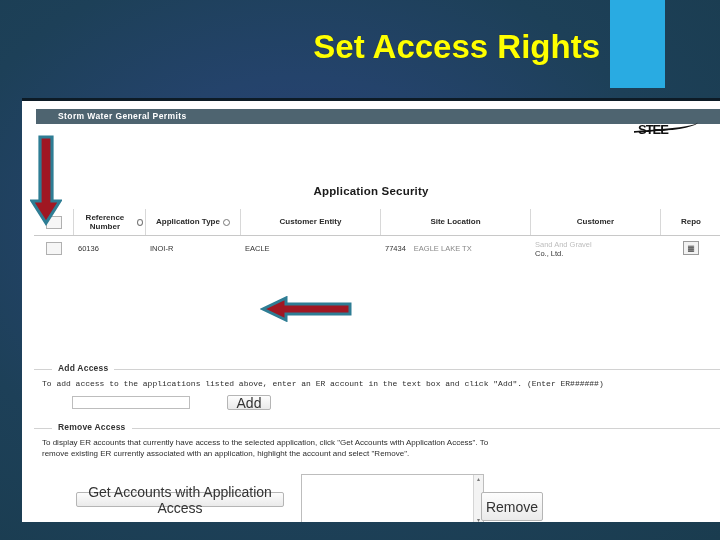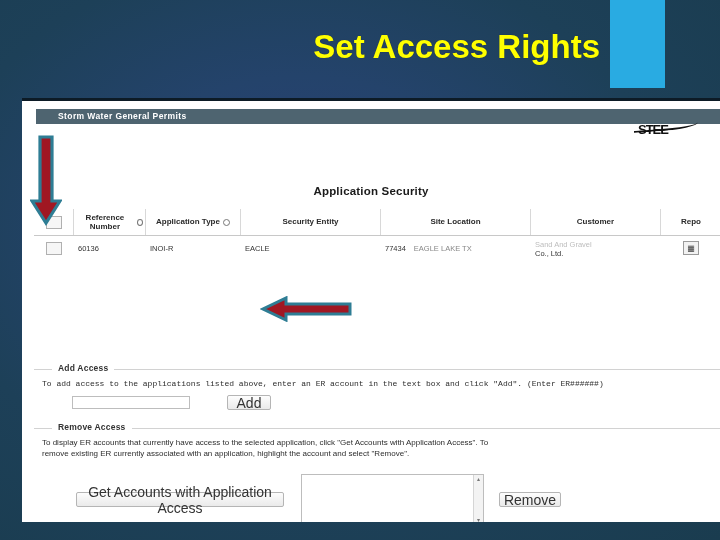--- a/index.html
+++ b/index.html
@@ -148,21 +148,21 @@
           <span class="chkbox"></span>
         </div>
         <div class="cell c-ref">
           <span>Reference Number</span>
               <span class="sortmark"></span>
         </div>
         <div class="cell c-app">
           <span>Application Type</span>
               <span class="sortmark"></span>
         </div>
-        <div class="cell c-reg">Security Entity</div>
+        <div class="cell c-reg">Customer Entity</div>
         <div class="cell c-site">Site Location</div>
         <div class="cell c-cust">Customer</div>
         <div class="cell c-rep">Repo</div>
       </div>
 
       <div class="row">
         <div class="cell c-chk" style="justify-content:center">
           <span class="chkbox"></span>
         </div>
         <div class="cell c-ref">60136</div>
@@ -196,21 +196,21 @@
 
       <div class="btn" style="position:absolute;left:42px;top:63px;width:208px;height:15px;">Get Accounts with Application Access</div>
 
       <div class="listbox" style="position:absolute;left:267px;top:45px;width:183px;height:50px;">
         <div class="sb">
           <span>▴</span>
           <span>▾</span>
         </div>
       </div>
 
-      <div class="btn" style="position:absolute;left:465px;top:63px;width:62px;height:15px;">Remove</div>
+      <div class="btn" style="position:absolute;left:447px;top:63px;width:62px;height:29px;">Remove</div>
     </div>
 
    </div>
   </div>
 
   <svg class="arrow" id="arrow-down" viewBox="0 0 32 92">
     <polygon points="10,2 22,2 22,66 30,66 16,88 2,66 10,66" fill="#a01722" stroke="#2e7d94" stroke-width="3.2" stroke-linejoin="miter"></polygon>
   </svg>
 
   <svg class="arrow" id="arrow-left" viewBox="0 0 92 26">

